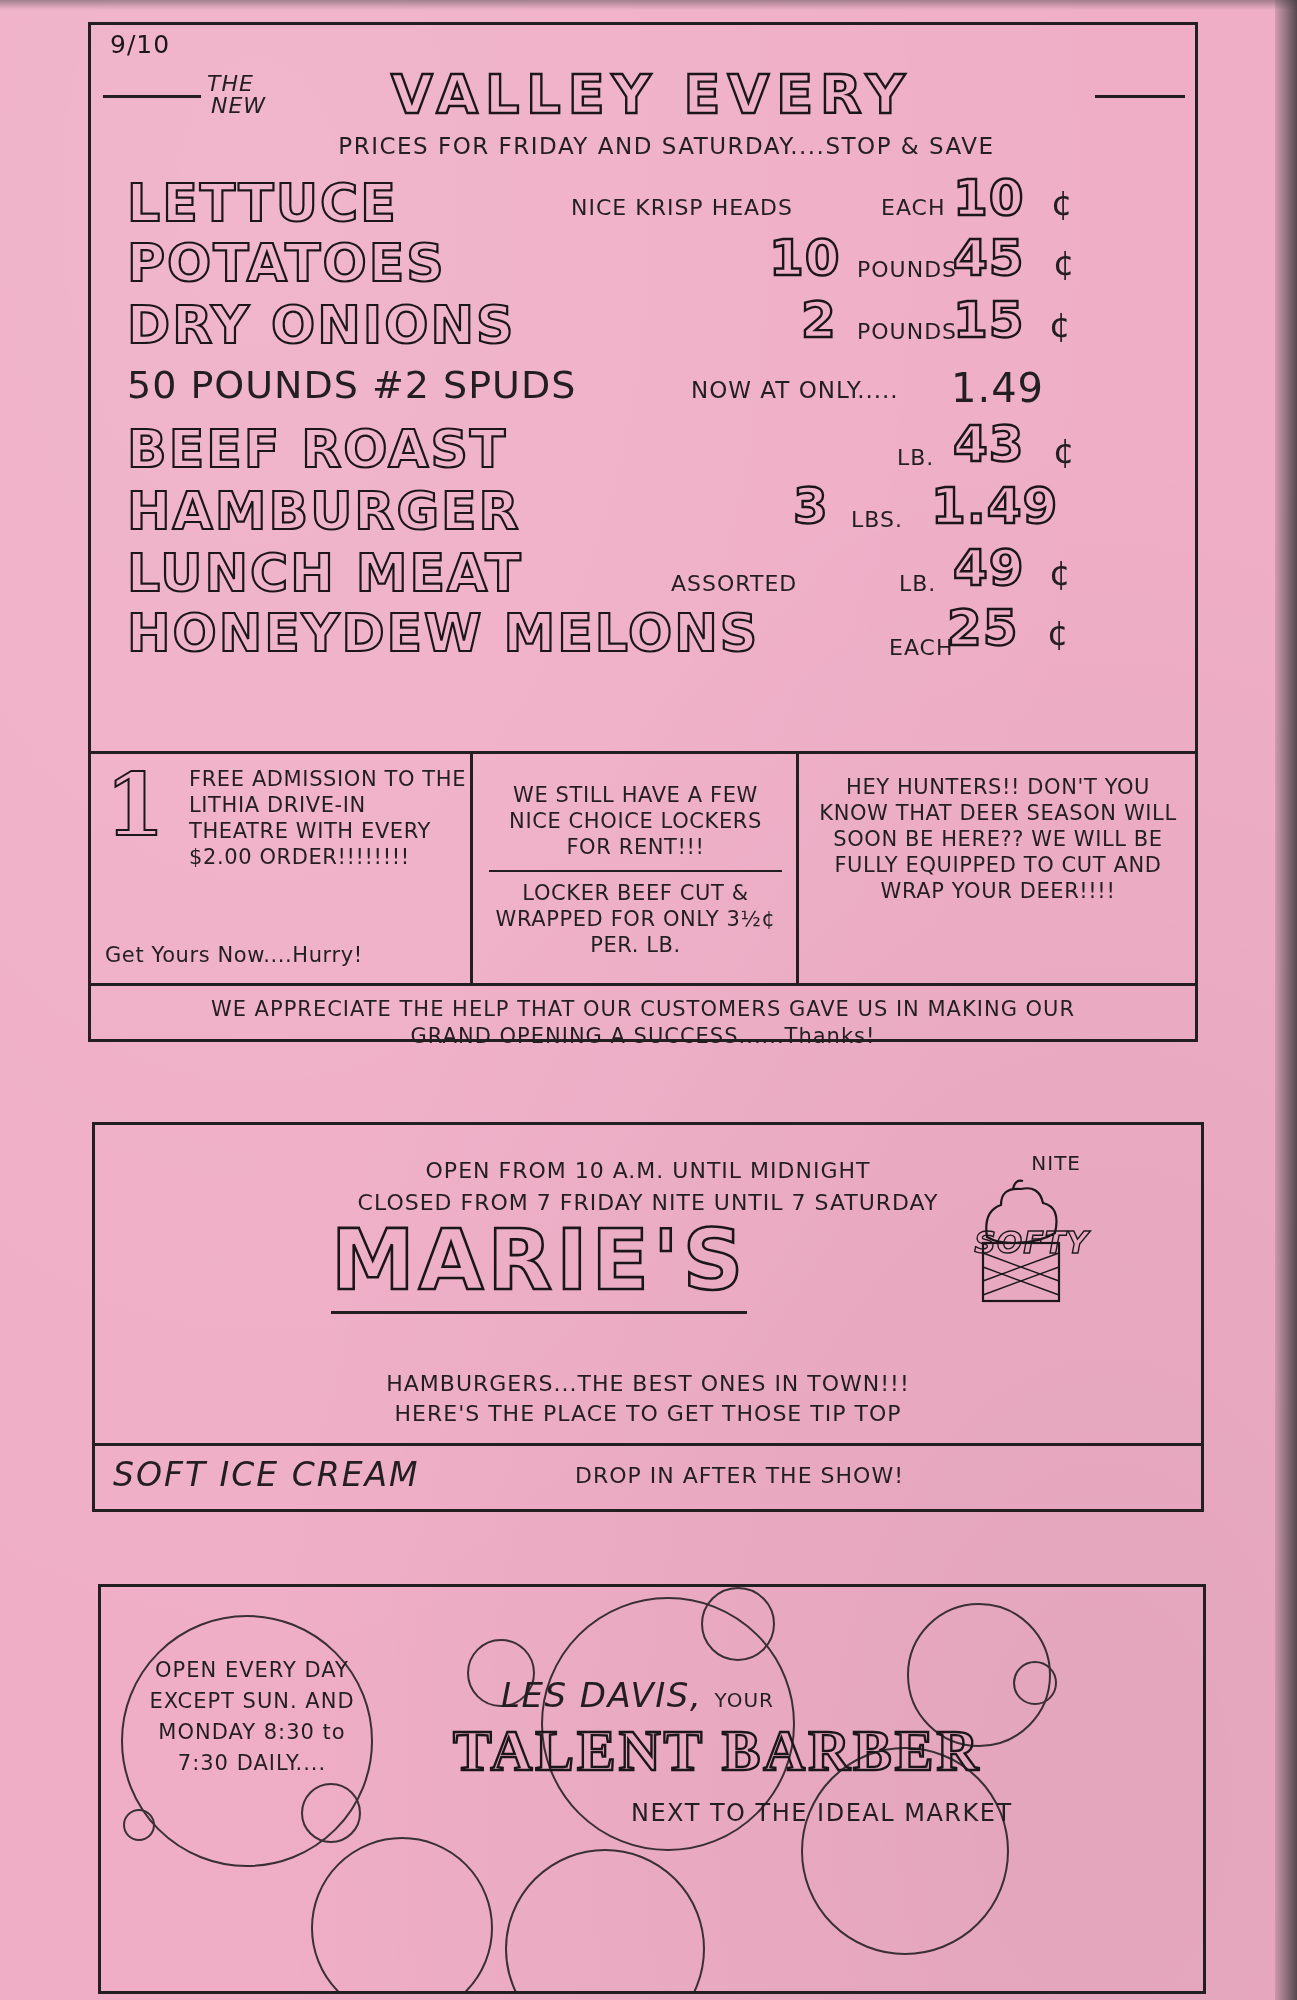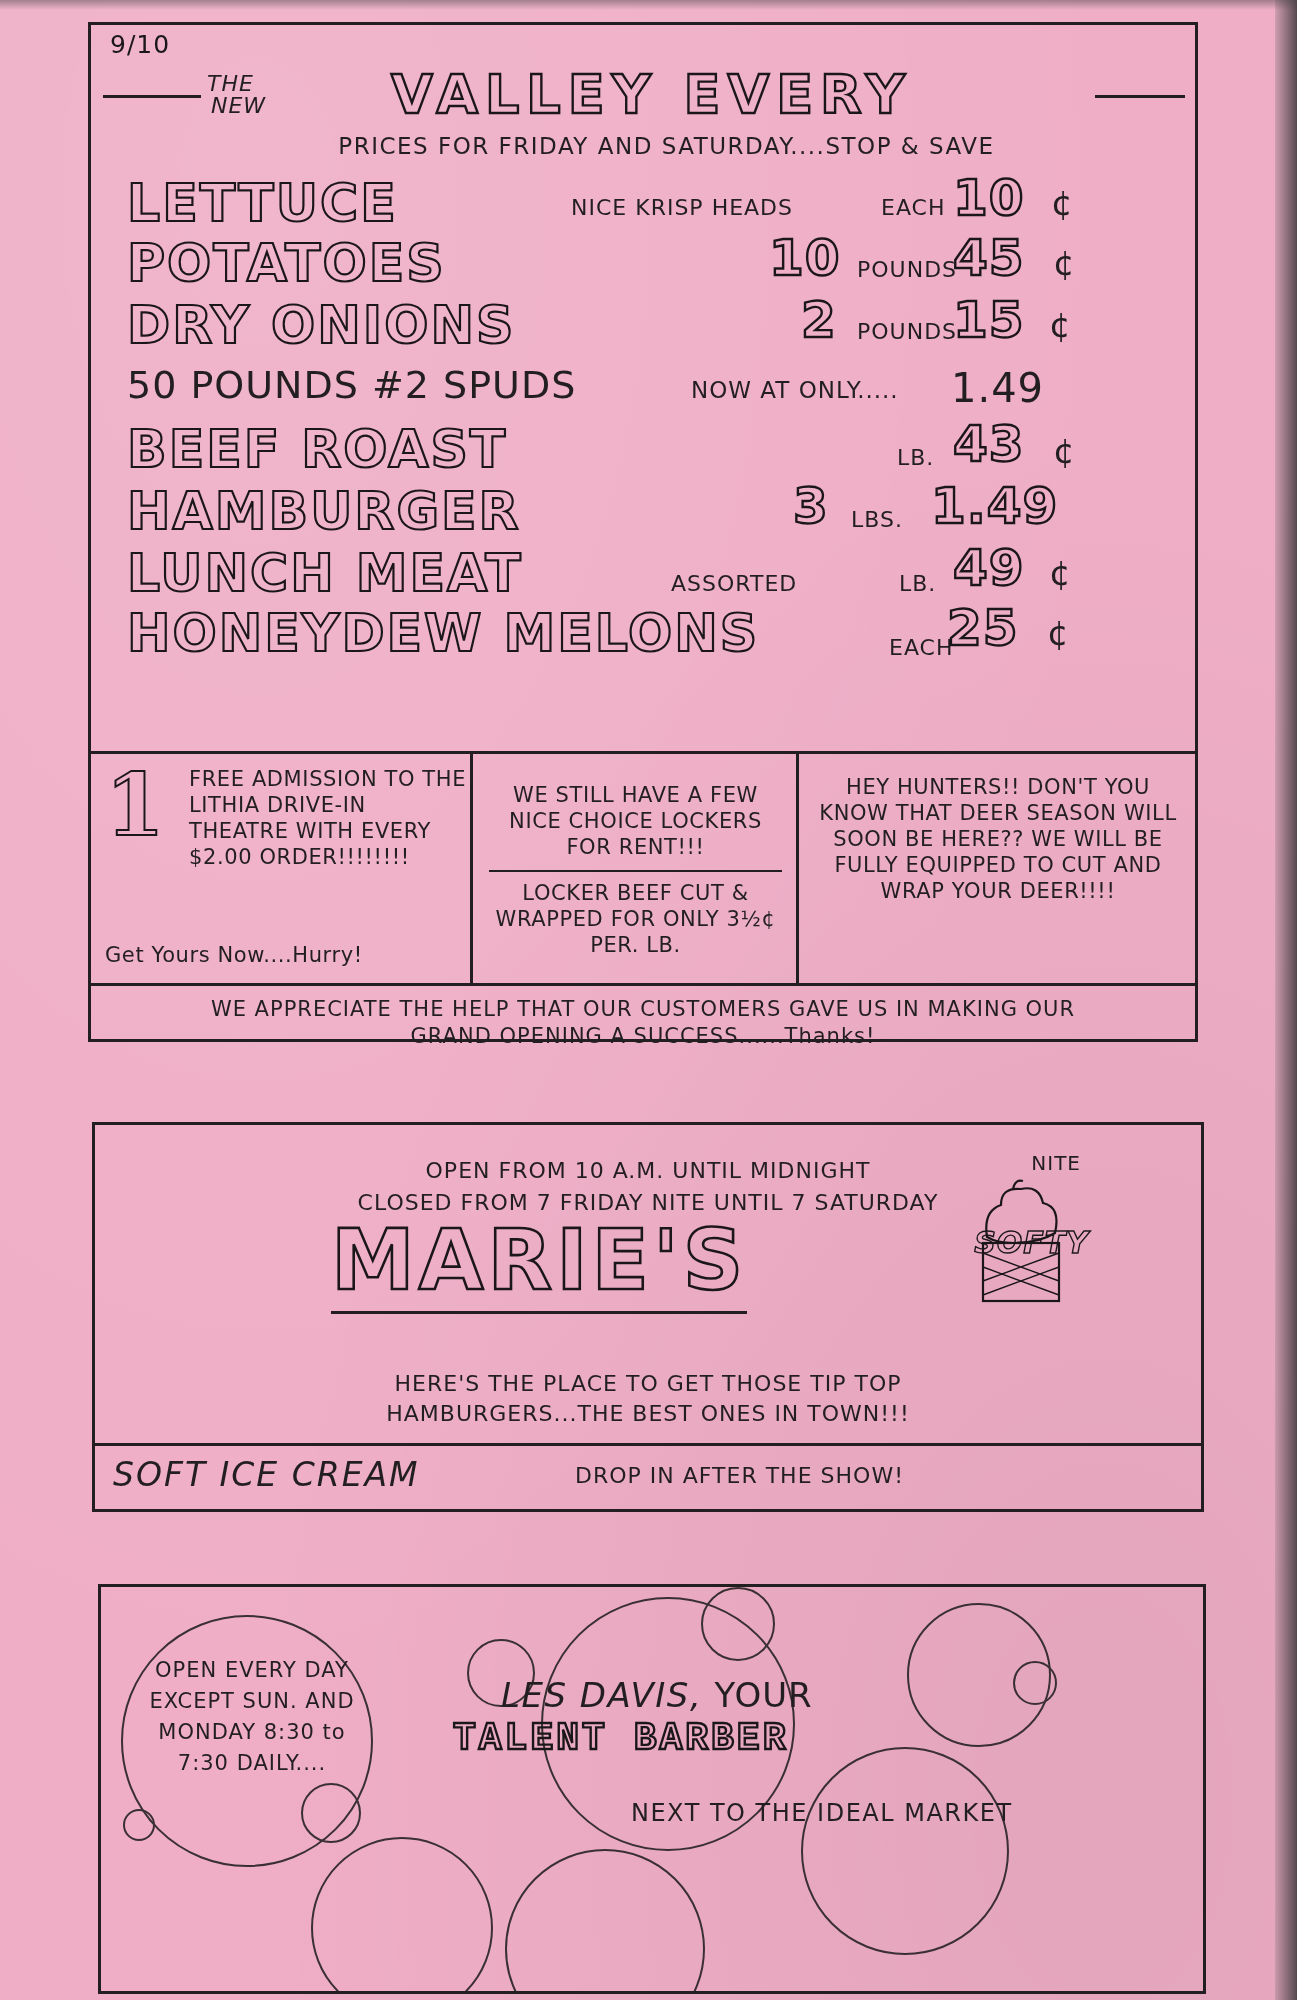--- a/index.html
+++ b/index.html
@@ -381,30 +381,30 @@
     position: absolute;
     left: 400px;
     top: 88px;
     font-family: "DejaVu Sans", sans-serif;
     font-style: italic;
     font-size: 34px;
     letter-spacing: 1.5px;
   }
   .les-davis .your {
     font-style: normal;
-    font-size: 34px;
+    font-size: 20px;
     letter-spacing: 1px;
   }
   .talent-barber {
     position: absolute;
     left: 352px;
     top: 130px;
-    font-family: Liberation Mono, monospace;
-    font-weight: 700;
-    font-size: 38px;
+    font-family: Liberation Serif, serif;
+    font-weight: 700;
+    font-size: 58px;
     letter-spacing: 3px;
     color: transparent;
     -webkit-text-stroke: 2.4px #1b1719;
   }
   .next-to {
     position: absolute;
     left: 530px;
     top: 212px;
     font-family: "DejaVu Sans", sans-serif;
     font-size: 24px;
@@ -533,22 +533,22 @@
       <svg viewBox="0 0 140 160" width="140" height="160" fill="none" stroke="#1b1719" stroke-width="2.2">
         <path d="M44 66 Q40 40 58 34 Q58 16 78 18 Q96 14 100 32 Q118 36 112 62 Q96 72 70 72 Q54 72 44 66 Z"></path>
         <path d="M70 18 Q72 8 80 10"></path>
         <rect x="40" y="72" width="76" height="58"></rect>
         <path d="M40 82 L116 110 M40 96 L116 124 M116 82 L40 110 M116 96 L40 124" stroke-width="1.4"></path>
       </svg>
     </div>
     <div class="softy-word">SOFTY</div>
 
     <div class="maries-tag">
+      <div>HAMBURGERS...THE BEST ONES IN TOWN!!!</div>
       <div>HERE'S THE PLACE TO GET THOSE TIP TOP</div>
-      <div>HAMBURGERS...THE BEST ONES IN TOWN!!!</div>
     </div>
 
     <div class="maries-bottom-rule"></div>
     <div class="soft-ice">SOFT ICE CREAM</div>
     <div class="drop-in">DROP IN AFTER THE SHOW!</div>
   </div>
 
   <div class="barber-ad">
     <div class="bub" style="left:20px;  top:28px;  width:248px; height:248px;"></div>
     <div class="bub" style="left:22px;  top:222px; width:28px;  height:28px;"></div>

